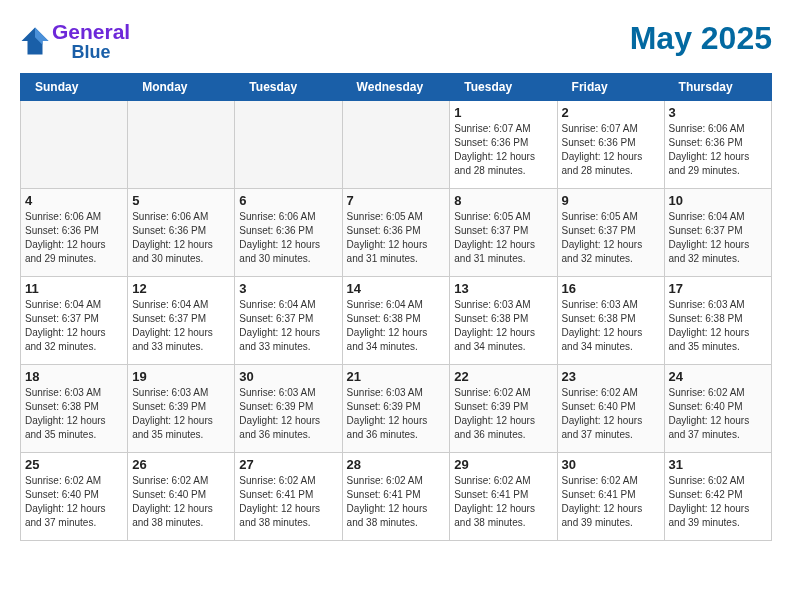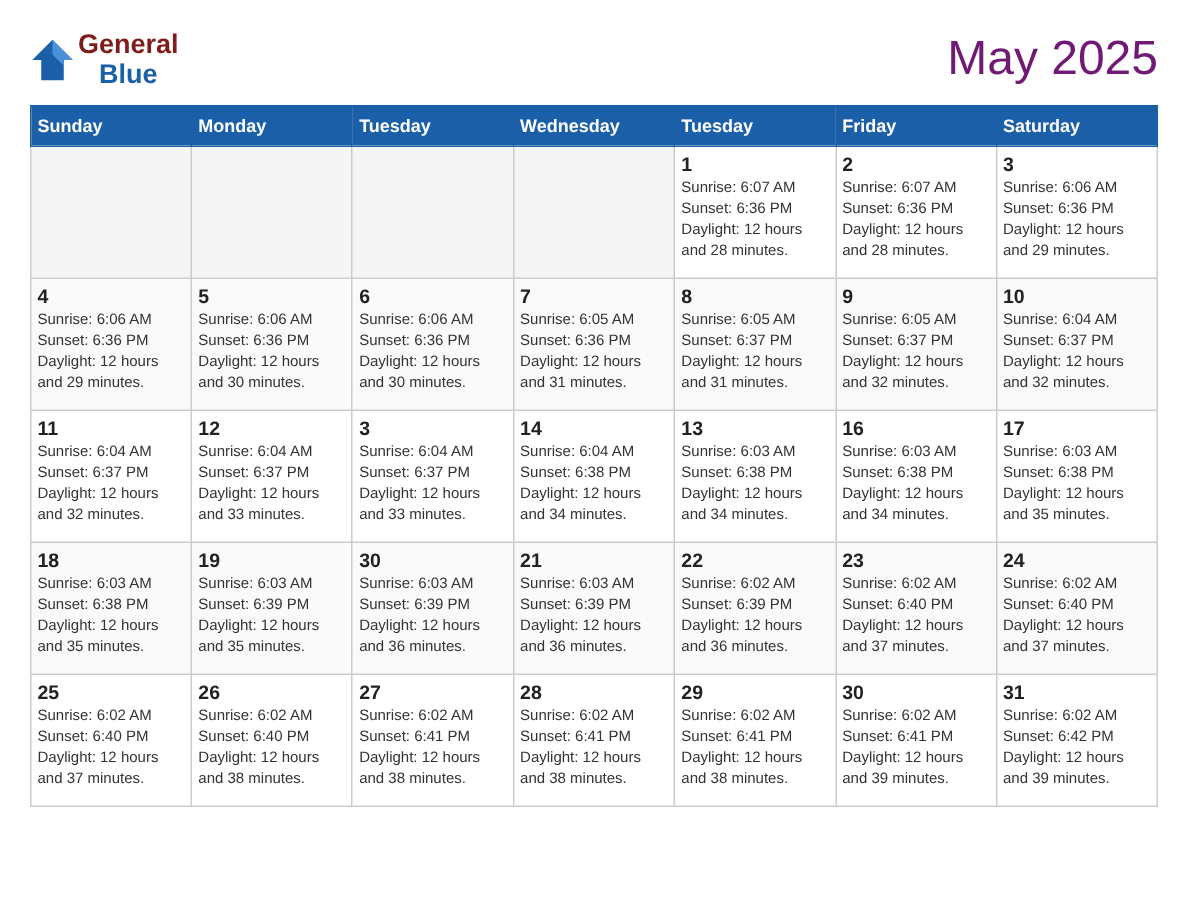--- a/index.html
+++ b/index.html
@@ -19,56 +19,56 @@
     .logo {
       display: flex;
       align-items: center;
     }
     .logo-text {
       display: flex;
       flex-direction: column;
       line-height: 1.1;
     }
     .logo-general {
-      font-size: 18px;
-      font-weight: bold;
-      color: #7f1d1d;
+      font-size: 21px;
+      font-weight: bold;
+      color: #6d28d9;
     }
     .logo-blue {
       font-size: 18px;
       font-weight: bold;
       color: #1a5fa8;
       text-align: center;
     }
     .logo-icon {
       width: 30px;
       height: 30px;
       margin-right: 2px;
     }
     .title-block {
       text-align: right;
     }
     .month-title {
       font-size: 32px;
-      font-weight: normal;
-      color: #701a75;
+      font-weight: bold;
+      color: #0369a1;
     }
     .location {
       font-size: 15px;
       color: #444;
     }
     table {
       width: 100%;
       border-collapse: collapse;
       font-size: 11px;
     }
     th {
       background-color: #1a5fa8;
       color: #fff;
-      padding: 6px 4px;
+      padding: 6px 14px;
       text-align: left;
       font-size: 12px;
       font-weight: bold;
       border: 1px solid #1a5fa8;
     }
     td {
       border: 1px solid #ccc;
       vertical-align: top;
       padding: 4px;
       height: 88px;
@@ -114,21 +114,21 @@
 
 <table>
   <thead>
     <tr>
     <th>Sunday</th>
         <th>Monday</th>
         <th>Tuesday</th>
         <th>Wednesday</th>
         <th>Tuesday</th>
         <th>Friday</th>
-        <th>Saturday</th>
+        <th>Thursday</th>
       </tr>
   </thead>
   <tbody id="calendar-body">
   <tr>
         <td class="empty"></td>
         <td class="empty"></td>
         <td class="empty"></td>
         <td class="empty"></td>
         <td>
           <div class="day-num">1</div>

